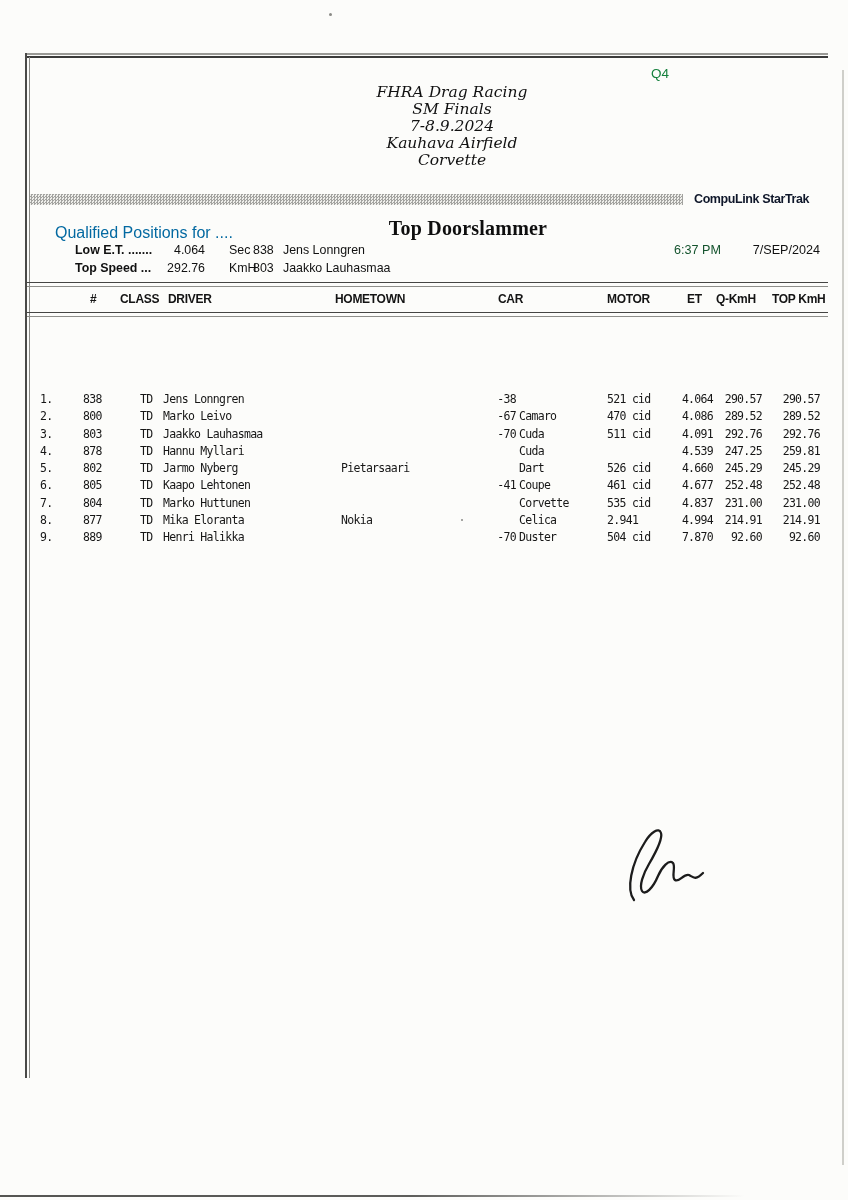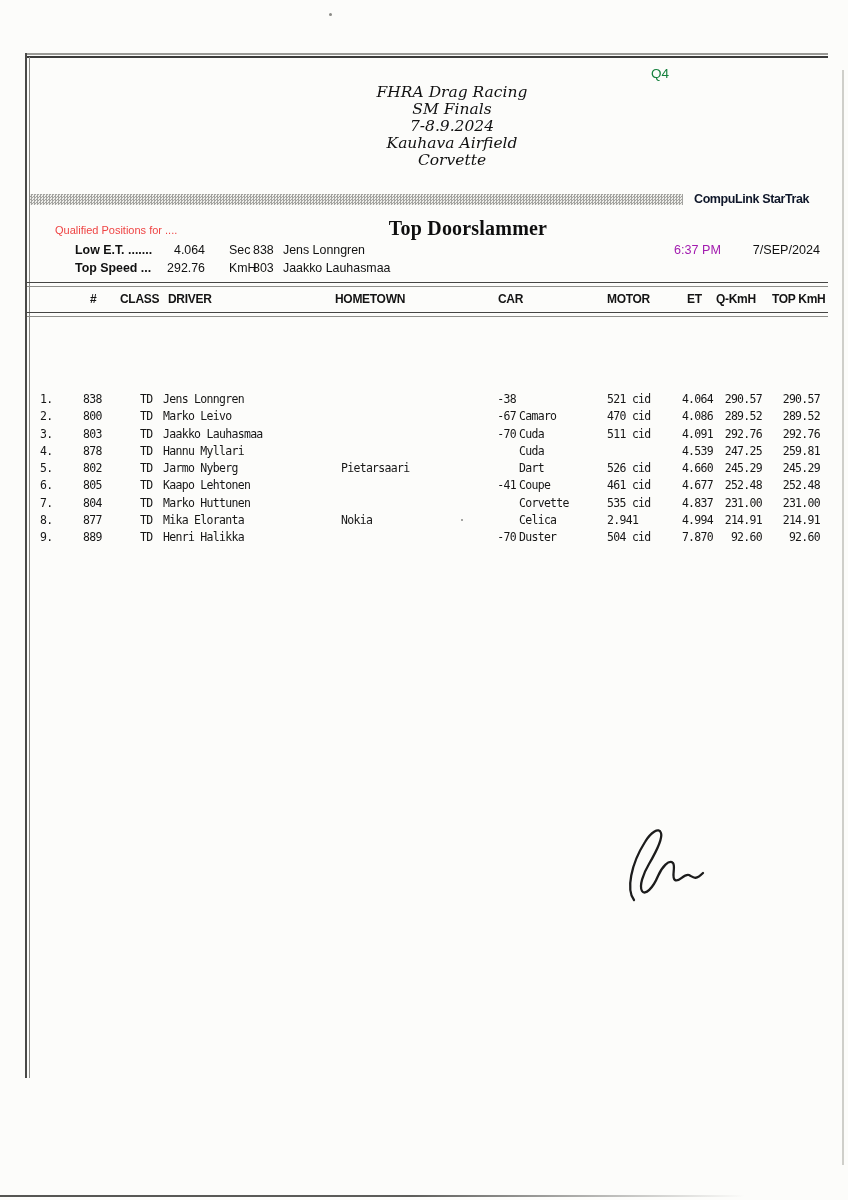--- a/index.html
+++ b/index.html
@@ -34,29 +34,29 @@
 
   .serif-it { font-family:"DejaVu Serif", serif; font-style:italic; }
   .serif-b  { font-family:"Liberation Serif", serif; font-weight:bold; }
   .sans     { font-family:"Liberation Sans", sans-serif; }
   .mono     { font-family:"DejaVu Sans Mono", monospace; font-size:11.5px; letter-spacing:-0.7px; white-space:pre; color:#161616; }
 
   .title-block { left:302px; top:84px; width:300px; text-align:center; font-size:15.5px; line-height:17px; color:#111; }
   .qlabel { left:651px; top:66px; font-size:13.5px; color:#15803d; }
   .brand { left:694px; top:192px; font-size:12.5px; font-weight:bold; letter-spacing:-0.4px; color:#0f172a; }
 
-  .qualified { left:55px; top:224px; font-size:11px; color:#ef4444; }
+  .qualified { left:55px; top:224px; font-size:16px; color:#0369a1; }
   .category  { left:358px; top:217px; width:220px; text-align:center; font-size:20px; letter-spacing:0.2px; color:#0e0e0e; }
   .statline  { font-size:12.4px; color:#111; }
   .stat-label { left:75px;font-weight:bold; }
   .stat-val   { left:155px; width:50px; text-align:right; }
   .stat-unit  { left:229px; }
   .stat-num   { left:253px; }
   .stat-drv   { left:283px; }
-  .time { left:674px; top:243px; font-size:12.6px; color:#a21caf; }
+  .time { left:674px; top:243px; font-size:12.6px; color:#14532d; }
   .date { left:738px; top:243px; width:82px; text-align:right; font-size:12.6px; color:#111; }
 
   .th { position:absolute; top:0; font-size:12px; font-weight:bold; letter-spacing:-0.3px; color:#141414; }
   .headrow { position:absolute; left:0; top:292px; width:848px; height:16px; }
   .h0{left:90px} .h1{left:120px} .h2{left:168px} .h3{left:335px} .h4{left:498px}
   .h5{left:607px} .h6{left:687px} .h7{left:716px} .h8{left:772px}
 
   .section-title { left:293px; top:353px; width:200px; text-align:center; font-size:22px; letter-spacing:0.2px; color:#0d0d0d; }
 
   .trow { position:absolute; left:0; width:848px; height:15px; }

